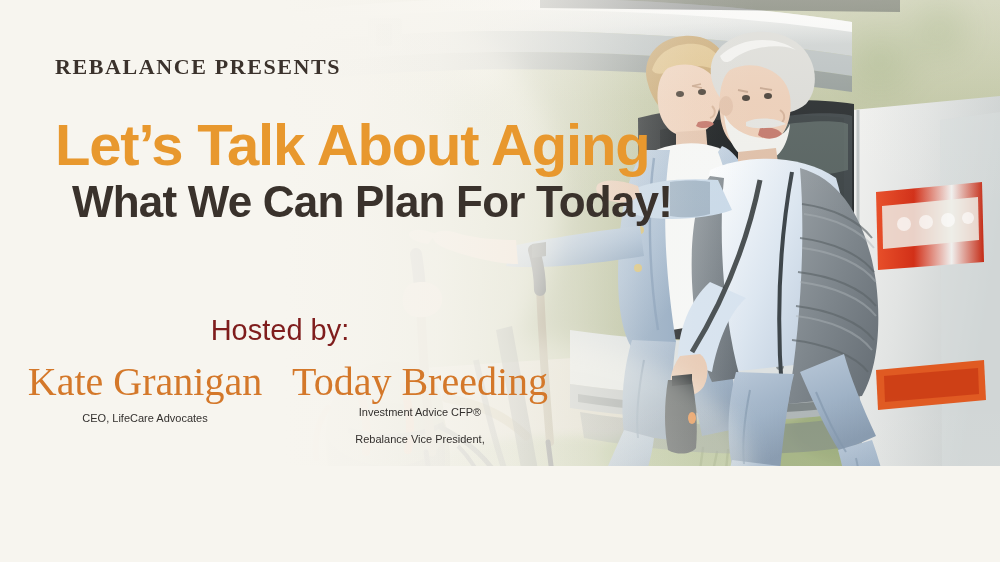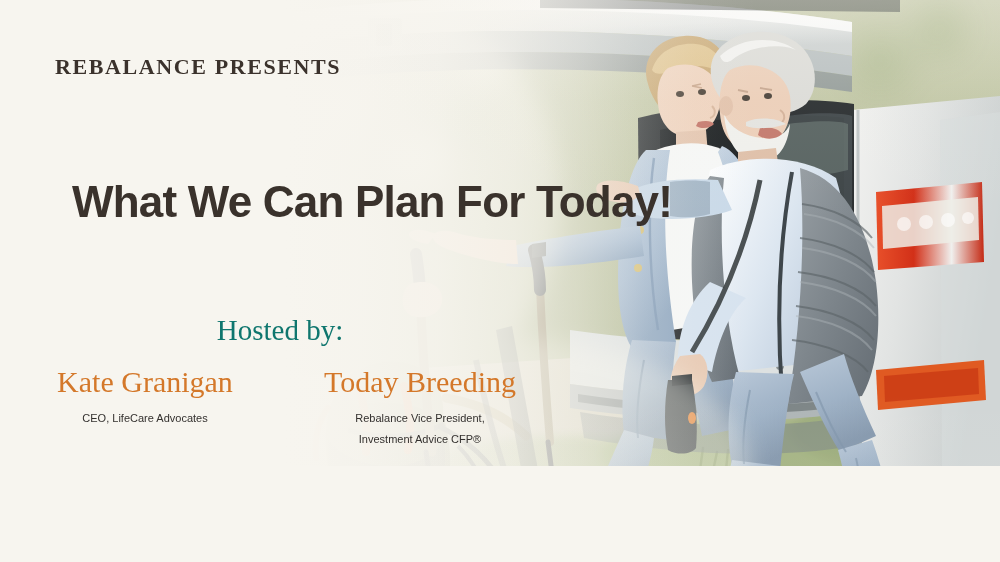--- a/index.html
+++ b/index.html
@@ -80,38 +80,38 @@
     font-size:44px;
     line-height:48px;
     letter-spacing:-0.8px;
     color:#3A322C;
     white-space:nowrap;
   }
 
   .hosted-by {
     position:absolute; left:0; top:314px; width:560px;
     text-align:center;
-    font-family:Liberation Serif, serif;
+    font-family:Liberation Sans, sans-serif;
     font-size:29px;
-    color:#0f766e;
+    color:#7f1d1d;
   }
 
   .hosts {
     position:absolute; left:0px; top:362px;
     width:560px;
     display:flex;
     justify-content:center;
     align-items:flex-start;
   }
   .host { text-align:center; }
   .host-a { width:280px; }
   .host-b { width:270px; }
   .host-name {
     font-family:"Liberation Serif", serif;
-    font-size:30px;
+    font-size:40px;
     line-height:40px;
     color:#D4782A;
     white-space:nowrap;
   }
   .host-role {
     margin-top:6px;
     font-family:"Liberation Sans", sans-serif;
     font-size:11px;
     line-height:21px;
     color:#33302E;
@@ -443,33 +443,34 @@
     </svg>
   </div>
 
   <div id="veil"></div>
   <div id="veil2"></div>
 
   <div id="content">
 
     <div class="kicker">REBALANCE PRESENTS</div>
 
+    <div class="title-main">Let’s Talk About Aging</div>
 
     <div class="title-sub">What We Can Plan For Today!</div>
 
     <div class="hosted-by">Hosted by:</div>
 
     <div class="hosts">
 
       <div class="host host-a">
         <div class="host-name">Kate Granigan</div>
         <div class="host-role">CEO, LifeCare Advocates</div>
       </div>
 
       <div class="host host-b">
         <div class="host-name">Today Breeding</div>
+        <div class="host-role" style="margin-top:0">Investment Advice CFP®</div>
         <div class="host-role">Rebalance Vice President,</div>
-        <div class="host-role" style="margin-top:0">Investment Advice CFP®</div>
       </div>
 
     </div>
   </div>
 </div>
 
 </body></html>

